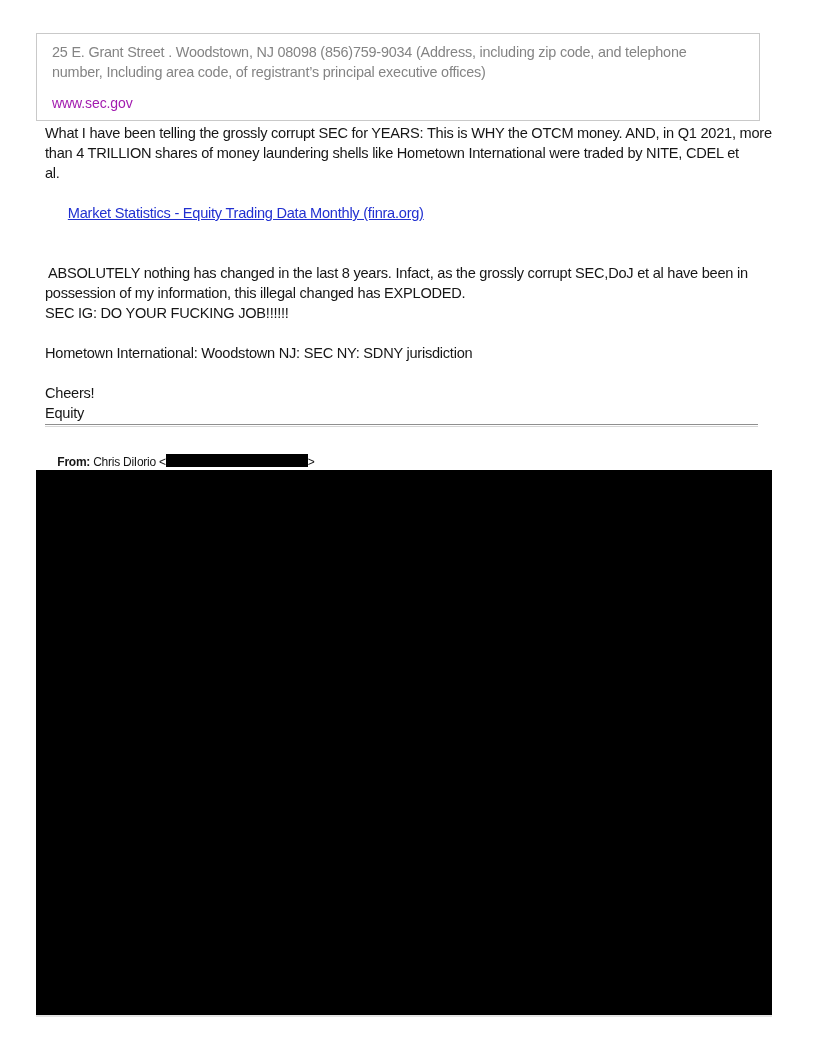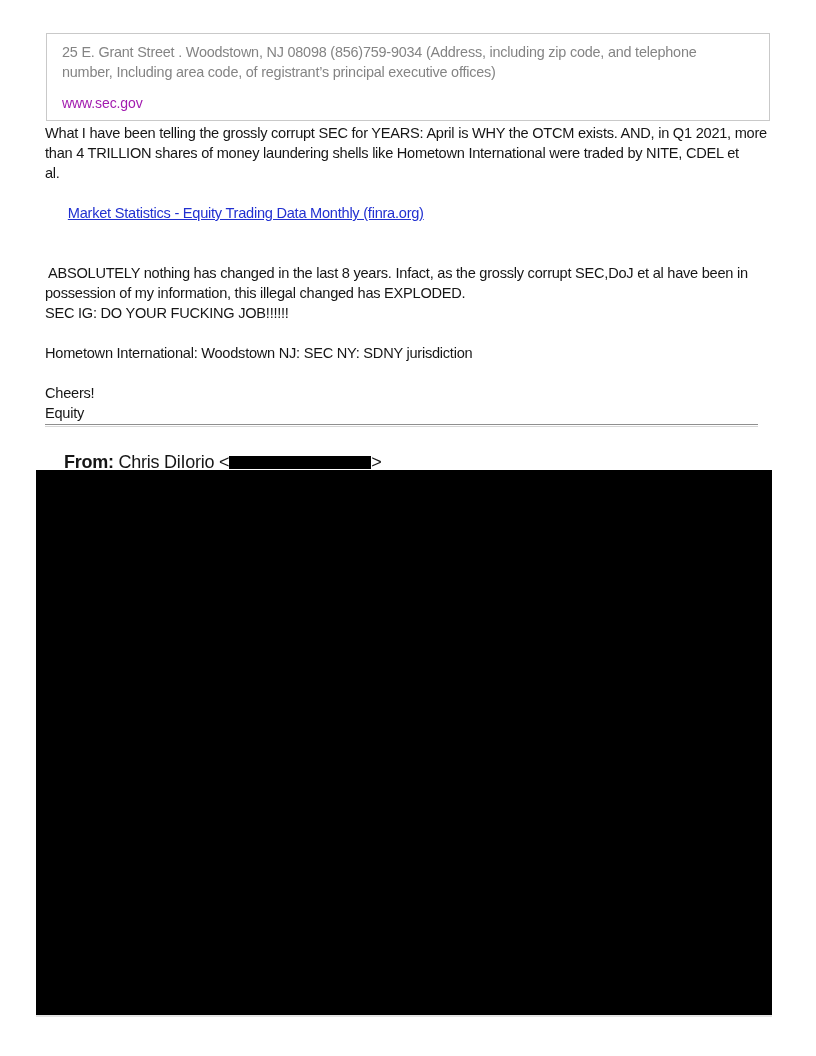--- a/index.html
+++ b/index.html
@@ -11,21 +11,21 @@
     position: relative;
     width: 816px;
     height: 1056px;
     background: #ffffff;
     font-family: "Liberation Sans", sans-serif;
     overflow: hidden;
   }
   
   .quote-card {
     position: absolute;
-    left: 46px;
+    left: 36px;
     top: 33px;
     width: 724px;
     height: 88px;
     box-sizing: border-box;
     border: 1px solid #c9c9c9;
     padding: 8px 15px 0 15px;
   }
   .quote-card .addr-line {
     color: #848484;
     font-size: 14.4px;
@@ -64,21 +64,21 @@
     left: 45px;
     top: 424px;
     width: 713px;
     height: 1px;
     border-top: 1px solid #8f8f8f;
     border-bottom: 1px solid #d6d6d6;
   }
   .hdr-line {
     position: absolute;
     left: 45px;
-    font-size: 18px;
+    font-size: 12px;
     line-height: 18px;
     color: #161616;
     letter-spacing: -0.25px;
     white-space: pre;
   }
   .hdr-line .bold { font-weight: bold; }
   .from-line { top: 435px; }
   .sent-line { top: 453px; }
   .redact-inline {
     display: inline-block;
@@ -102,21 +102,21 @@
 
 <div class="page">
 
   <div class="quote-card" style="border-color: rgb(201, 201, 201);">
     <div class="addr-line" style="color: rgb(132, 132, 132);">25 E. Grant Street . Woodstown, NJ 08098 (856)759-9034 (Address, including zip code, and telephone</div>
     <div class="addr-line" style="color: rgb(132, 132, 132);">number, Including area code, of registrant’s principal executive offices)</div>
     <div class="url-line" style="color: #a21caf;">www.sec.gov</div>
   </div>
 
   <div class="body-block">
-    <div class="line">What I have been telling the grossly corrupt SEC for YEARS: April is WHY the OTCM exists. AND, in Q1 2021, more</div>
+    <div class="line">What I have been telling the grossly corrupt SEC for YEARS: This is WHY the OTCM money. AND, in Q1 2021, more</div>
     <div class="line">than 4 TRILLION shares of money laundering shells like Hometown International were traded by NITE, CDEL et</div>
     <div class="line">al.</div>
     <div class="line">
       <a class="finra-link" title="Market Statistics - Equity Trading Data Monthly (finra.org)" style="color: rgb(33, 48, 208);">Market Statistics - Equity Trading Data Monthly (finra.org)</a>
     </div>
     <div class="line"></div>
     <div class="line"> ABSOLUTELY nothing has changed in the last 8 years. Infact, as the grossly corrupt SEC,DoJ et al have been in</div>
     <div class="line">possession of my information, this illegal changed has EXPLODED.</div>
     <div class="line">SEC IG: DO YOUR FUCKING JOB!!!!!!</div>
     <div class="line"></div>

